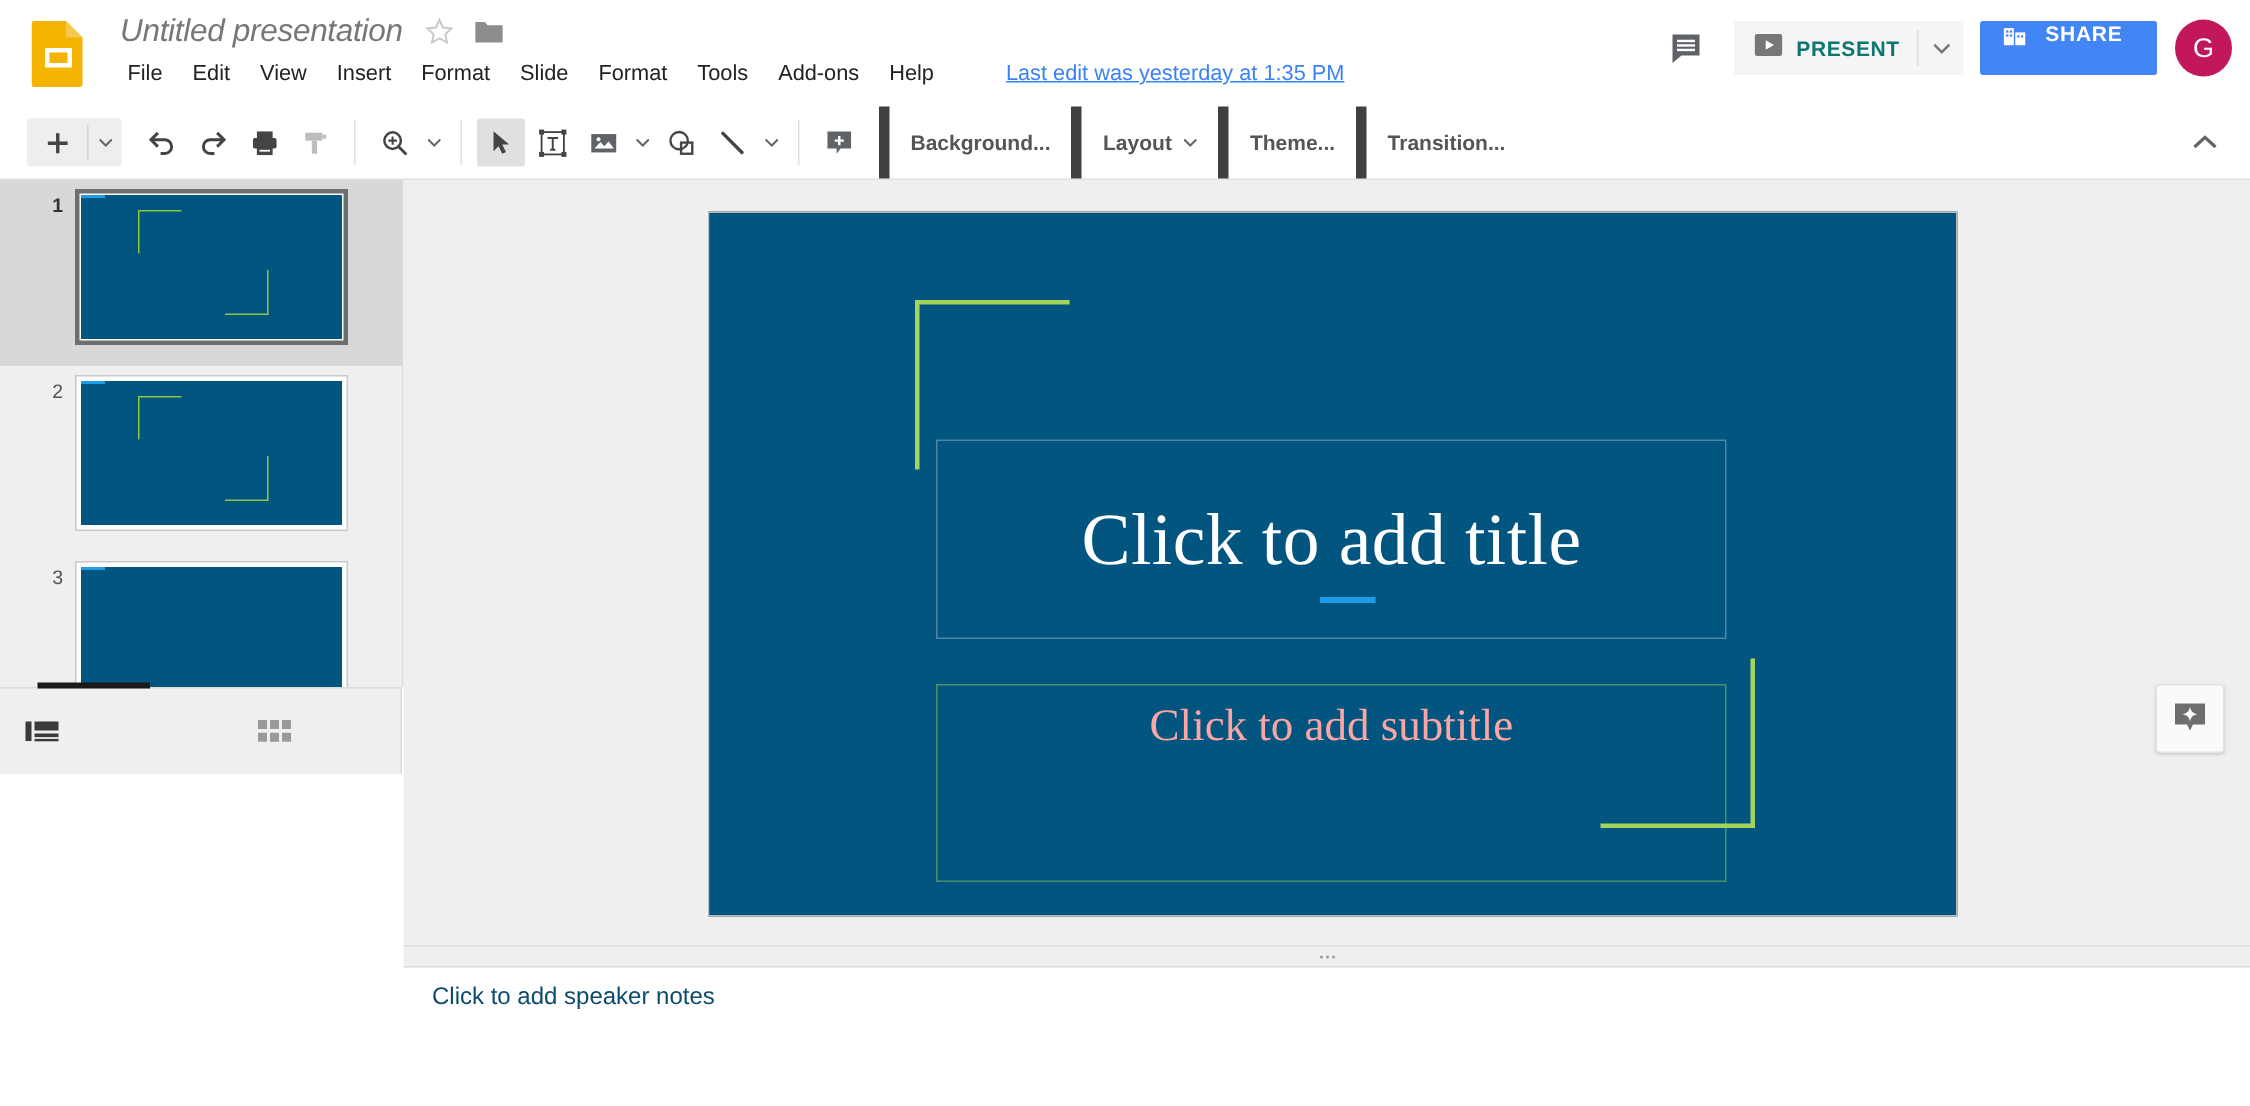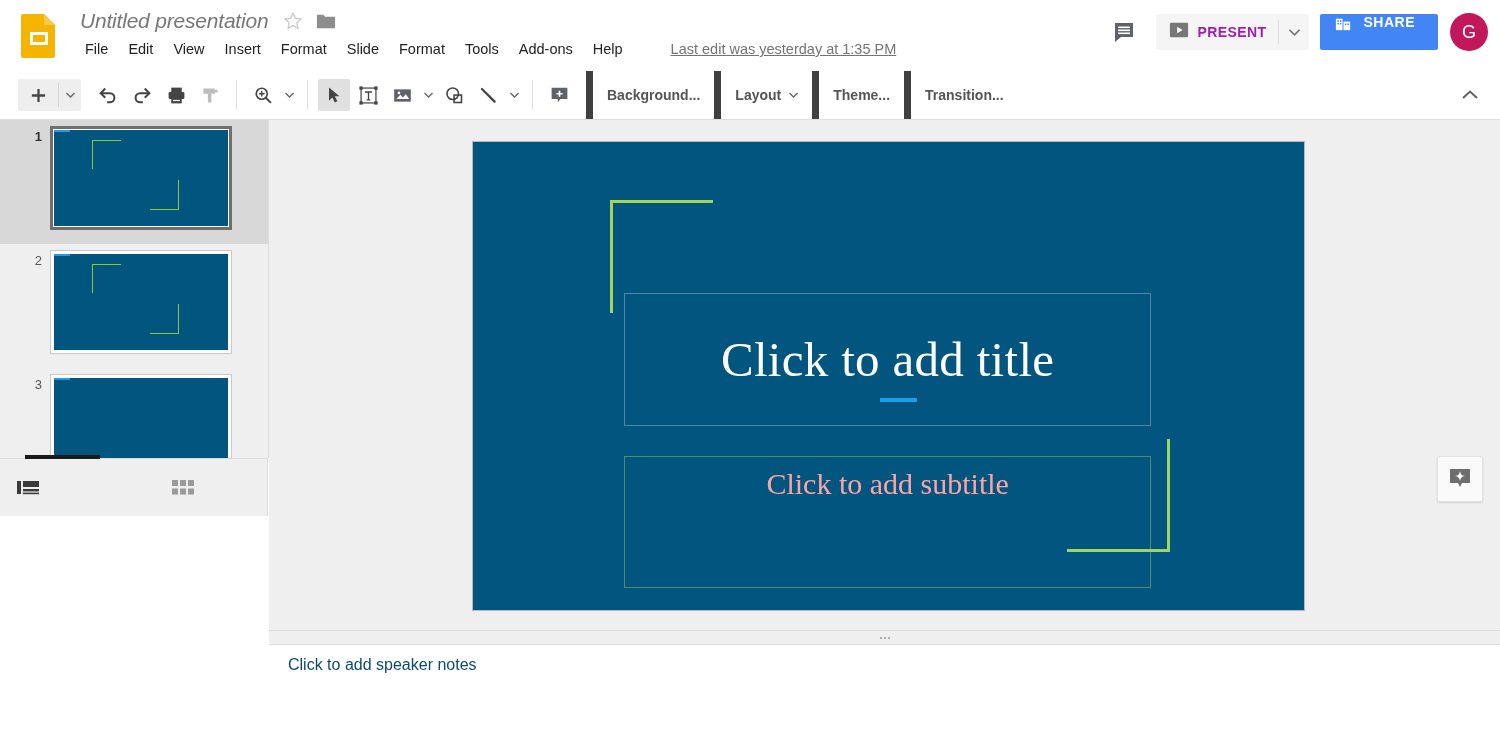--- a/index.html
+++ b/index.html
@@ -32,33 +32,33 @@
   .star-icon { margin-left: 14px; width: 22px; height: 22px; display: block; }
   .folder-icon { margin-left: 11px; width: 22px; height: 20px; display: block; }
 
   .menubar { position: absolute; left: 80px; top: 38px; display: flex; align-items: center; text-align: center; }
   .menu-item {
     font-size: 14.5px; color: #222222; padding: 3px 10px; white-space: nowrap;
     font-family: "Liberation Sans", sans-serif; cursor: default;
   }
   .menu-item:first-child { padding-left: 5px; }
   .last-edit {
-    font-size: 14.5px; color: #737373; text-decoration: underline; margin-left: 38px;
+    font-size: 14.5px; color: #3b82f6; text-decoration: underline; margin-left: 38px;
     white-space: nowrap; font-family: "Liberation Sans", sans-serif;
   }
 
   .header-right { position: absolute; right: 12px; top: 10px; display: flex; align-items: center; }
   .comment-btn { width: 44px; height: 44px; display: flex; align-items: center; justify-content: center; }
   .present-group {
     display: flex; align-items: center; background: #f5f5f5; border-radius: 2px;
     height: 36px; margin-left: 10px;
   }
   .present-btn { display: flex; align-items: center; padding: 0 12px 0 13px; height: 36px; }
   .present-label {
-    font-size: 14px; font-weight: bold; color: #a21caf; letter-spacing: 0.4px; margin-left: 9px;
+    font-size: 14px; font-weight: bold; color: #0f766e; letter-spacing: 0.4px; margin-left: 9px;
     font-family: "Liberation Sans", sans-serif;
   }
   .present-split { width: 1px; height: 24px; background: #dddddd; }
   .present-caret { width: 30px; height: 36px; display: flex; align-items: center; justify-content: center; }
   .share-btn {
     display: flex; align-items: flex-start; height: 36px; background: #4285f4; border-radius: 2px;
     padding: 0 23px 0 14px; margin-left: 11px;
   }
   .share-label {
     font-size: 14px; font-weight: bold; color: #ffffff; letter-spacing: 0.5px; margin-left: 10px;

